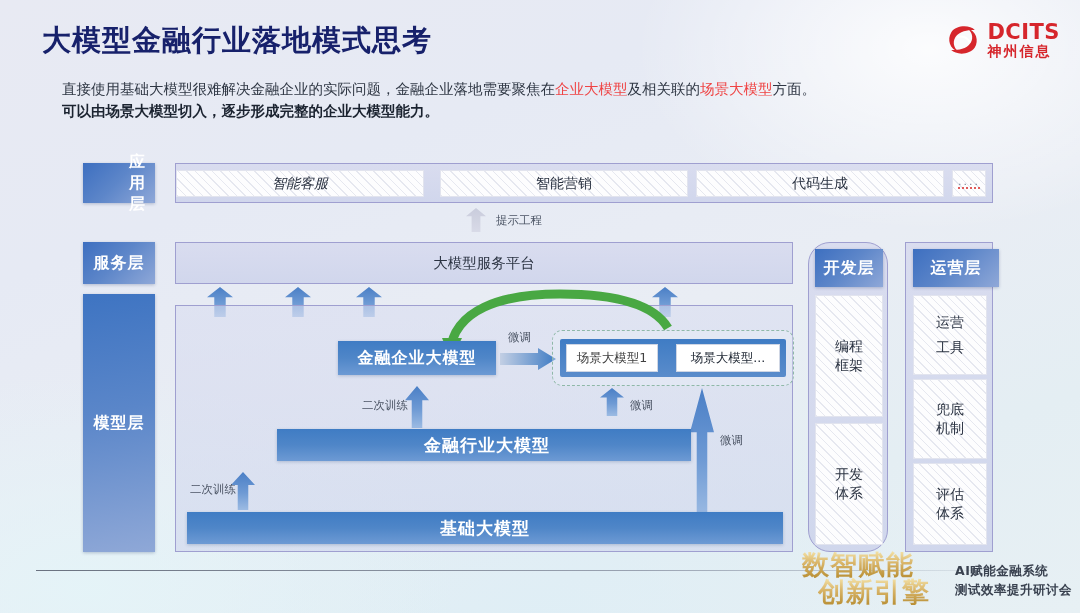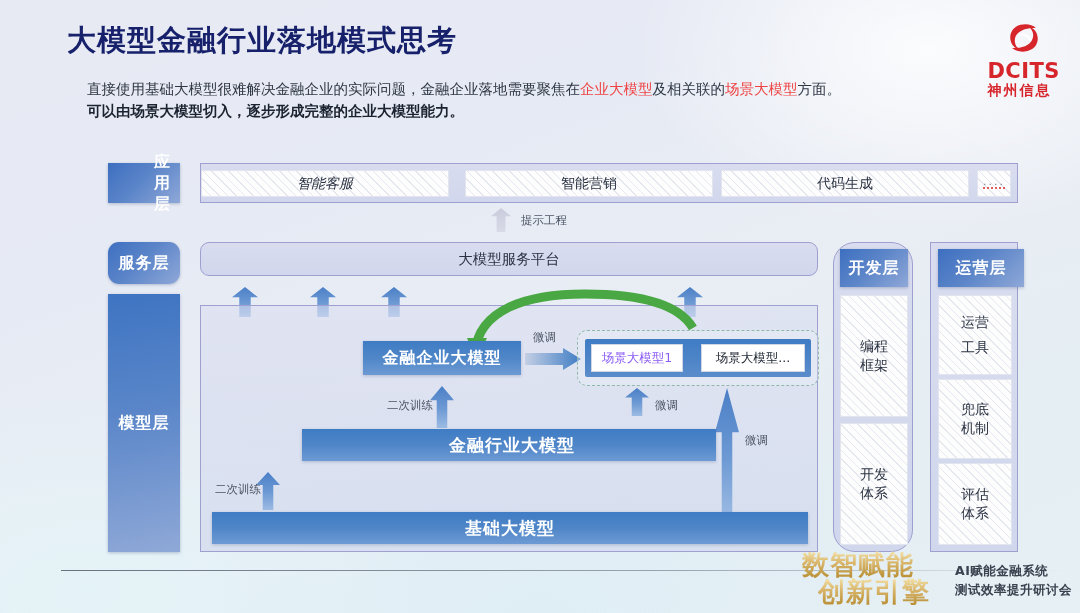--- a/index.html
+++ b/index.html
@@ -6,39 +6,39 @@
   html, body { width: 1080px; height: 613px; overflow: hidden; }
   body {
     font-family: "Liberation Sans", "DejaVu Sans", sans-serif;
     position: relative;
     background:
       radial-gradient(ellipse 420px 260px at 86% 8%, rgba(255,255,255,0.85) 0%, rgba(255,255,255,0) 70%),
       radial-gradient(ellipse 520px 300px at 8% 96%, rgba(228,244,248,0.9) 0%, rgba(228,244,248,0) 72%),
       radial-gradient(ellipse 600px 340px at 50% 100%, rgba(222,238,246,0.8) 0%, rgba(222,238,246,0) 70%),
       linear-gradient(160deg, #e8eaf3 0%, #e6eaf4 28%, #e9edf4 55%, #e4eef3 78%, #e7f0f4 100%);
   }
-  .stage { position: absolute; inset: 0; margin-left: 25px; }
+  .stage { position: absolute; inset: 0; }
 
   
   .title {
     position: absolute; left: 42px; top: 21px;
     font-size: 29px; font-weight: bold; letter-spacing: 1px;
     color: #17216b; white-space: nowrap;
     font-family: "DejaVu Sans", "Liberation Sans", sans-serif;
   }
   .subtitle {
     position: absolute; left: 62px; top: 78px; width: 880px;
     font-size: 14.5px; line-height: 22px; color: #2f3744;
     font-family: "DejaVu Sans", "Liberation Sans", sans-serif;
   }
   .subtitle b { font-weight: normal; color: #ef4444; }
   .sub-line2 { font-weight: bold; color: #1b2330; }
 
   
-  .logo { position: absolute; right: 20px; top: 22px; display: flex; align-items: center; gap: 7px; flex-direction: column; }
+  .logo { position: absolute; right: 20px; top: 22px; display: flex; align-items: center; gap: 7px; }
   .logo-mark { width: 34px; height: 32px; }
   .logo-text { line-height: 1.0; }
   .logo-en {
     font-size: 21px; font-weight: bold; color: #d6262c; letter-spacing: 0.5px;
     font-family: "DejaVu Sans", "Liberation Sans", sans-serif;
   }
   .logo-cn {
     font-size: 14px; font-weight: bold; color: #d6262c; letter-spacing: 2px; margin-top: 1px;
     font-family: "DejaVu Sans", "Liberation Sans", sans-serif;
   }
@@ -124,36 +124,36 @@
       <path d="M6 31 C12 37, 28 37, 34 28 C39 20, 36 8, 25 5 C32 10, 33 19, 27 25 C21 31, 11 31, 6 31 Z" fill="#d6262c"></path>
       <path d="M13 16 C18 13, 26 16, 28 22" stroke="#ffffff" stroke-width="2.4" fill="none"></path>
     </svg>
     <div class="logo-text">
       <div class="logo-en">DCITS</div>
       <div class="logo-cn">神州信息</div>
     </div>
   </div>
 
   <div class="layer-tag" style="left:83px; top:163px; width:72px; height:40px;padding-left:46px;">应用层</div>
-  <div class="layer-tag" style="left:83px; top:242px; width:72px; height:42px;border-radius:11px;">服务层</div>
+  <div class="layer-tag" style="left:83px; top:242px; width:72px; height:42px;">服务层</div>
   <div class="layer-tag" style="left:83px; top:294px; width:72px; height:258px; background:linear-gradient(170deg,#3e74c2 0%,#5a86c9 45%,#8fa8d7 100%);">模型层</div>
 
   <div class="panel" style="left:175px; top:163px; width:818px; height:40px;">
     <div class="hatch" style="position:absolute; left:0; top:6px; width:248px; height:27px;font-style:italic;">智能客服</div>
     <div class="hatch" style="position:absolute; left:264px; top:6px; width:248px; height:27px;">智能营销</div>
     <div class="hatch" style="position:absolute; left:520px; top:6px; width:248px; height:27px;">代码生成</div>
     <div class="hatch" style="position:absolute; left:776px; top:6px; width:34px; height:27px;">
       <span class="red-dots">....</span>
     </div>
   </div>
 
   <div class="arrow-up" style="left:466px; top:208px; width:20px; height:24px; background:linear-gradient(180deg,#c9ccdc 0%,#d8dae7 100%);"></div>
   <div class="label-note" style="left:496px; top:213px;">提示工程</div>
 
-  <div class="panel" style="left:175px; top:242px; width:618px; height:34px; display:flex; align-items:center; justify-content:center;border-radius:9px;">
+  <div class="panel" style="left:175px; top:242px; width:618px; height:42px; display:flex; align-items:center; justify-content:center;">
     <span style="font-size:14.5px; color:#2b3342; font-family:'DejaVu Sans','Liberation Sans',sans-serif;">大模型服务平台</span>
   </div>
 
   <div class="arrow-up" style="left:207px; top:287px; width:26px; height:30px;"></div>
   <div class="arrow-up" style="left:285px; top:287px; width:26px; height:30px;"></div>
   <div class="arrow-up" style="left:356px; top:287px; width:26px; height:30px;"></div>
   <div class="arrow-up" style="left:652px; top:287px; width:26px; height:30px;"></div>
 
   <div class="panel" style="left:175px; top:305px; width:618px; height:247px; background:linear-gradient(180deg, rgba(216,220,240,0.55) 0%, rgba(209,215,237,0.65) 100%);"></div>
 
@@ -170,21 +170,21 @@
       <stop offset="0%" stop-color="#c3cfe4"></stop>
           <stop offset="100%" stop-color="#3f7cc4"></stop>
         </linearGradient>
       </defs>
     <polygon points="0,5 38,5 38,0 56,11 38,22 38,17 0,17" fill="url(#gh)"></polygon>
   </svg>
   <div class="label-note" style="left:508px; top:330px;">微调</div>
 
   <div style="position:absolute; left:552px; top:330px; width:242px; height:56px; border:1px dashed #8fb8a8; border-radius:10px; background:rgba(236,241,248,0.35);"></div>
   <div style="position:absolute; left:560px; top:339px; width:226px; height:38px; background:linear-gradient(180deg,#3f7cc4 0%,#5a8ccb 100%); border-radius:2px;">
-    <div style="position:absolute; left:6px; top:5px; width:92px; height:28px; background:#fff; border:1px solid #cfd6e4; display:flex; align-items:center; justify-content:center; font-size:12.5px; color:#8b5cf6; font-family:'DejaVu Sans','Liberation Sans',sans-serif;">场景大模型1</div>
+    <div style="position:absolute; left:6px; top:5px; width:92px; height:28px; background:#fff; border:1px solid #cfd6e4; display:flex; align-items:center; justify-content:center; font-size:12.5px; color:#404040; font-family:'DejaVu Sans','Liberation Sans',sans-serif;">场景大模型1</div>
     <div style="position:absolute; left:116px; top:5px; width:104px; height:28px; background:#fff; border:1px solid #cfd6e4; display:flex; align-items:center; justify-content:center; font-size:12.5px; color:#222a36; font-family:'DejaVu Sans','Liberation Sans',sans-serif;">场景大模型...</div>
   </div>
 
   <div class="arrow-up" style="left:600px; top:388px; width:24px; height:28px;"></div>
   <div class="label-note" style="left:630px; top:398px;">微调</div>
   <div class="arrow-up" style="left:690px; top:388px; width:24px; height:130px;"></div>
   <div class="label-note" style="left:720px; top:433px;">微调</div>
 
   <div class="arrow-up" style="left:405px; top:386px; width:24px; height:42px;"></div>
   <div class="label-note" style="left:362px; top:398px;">二次训练</div>

